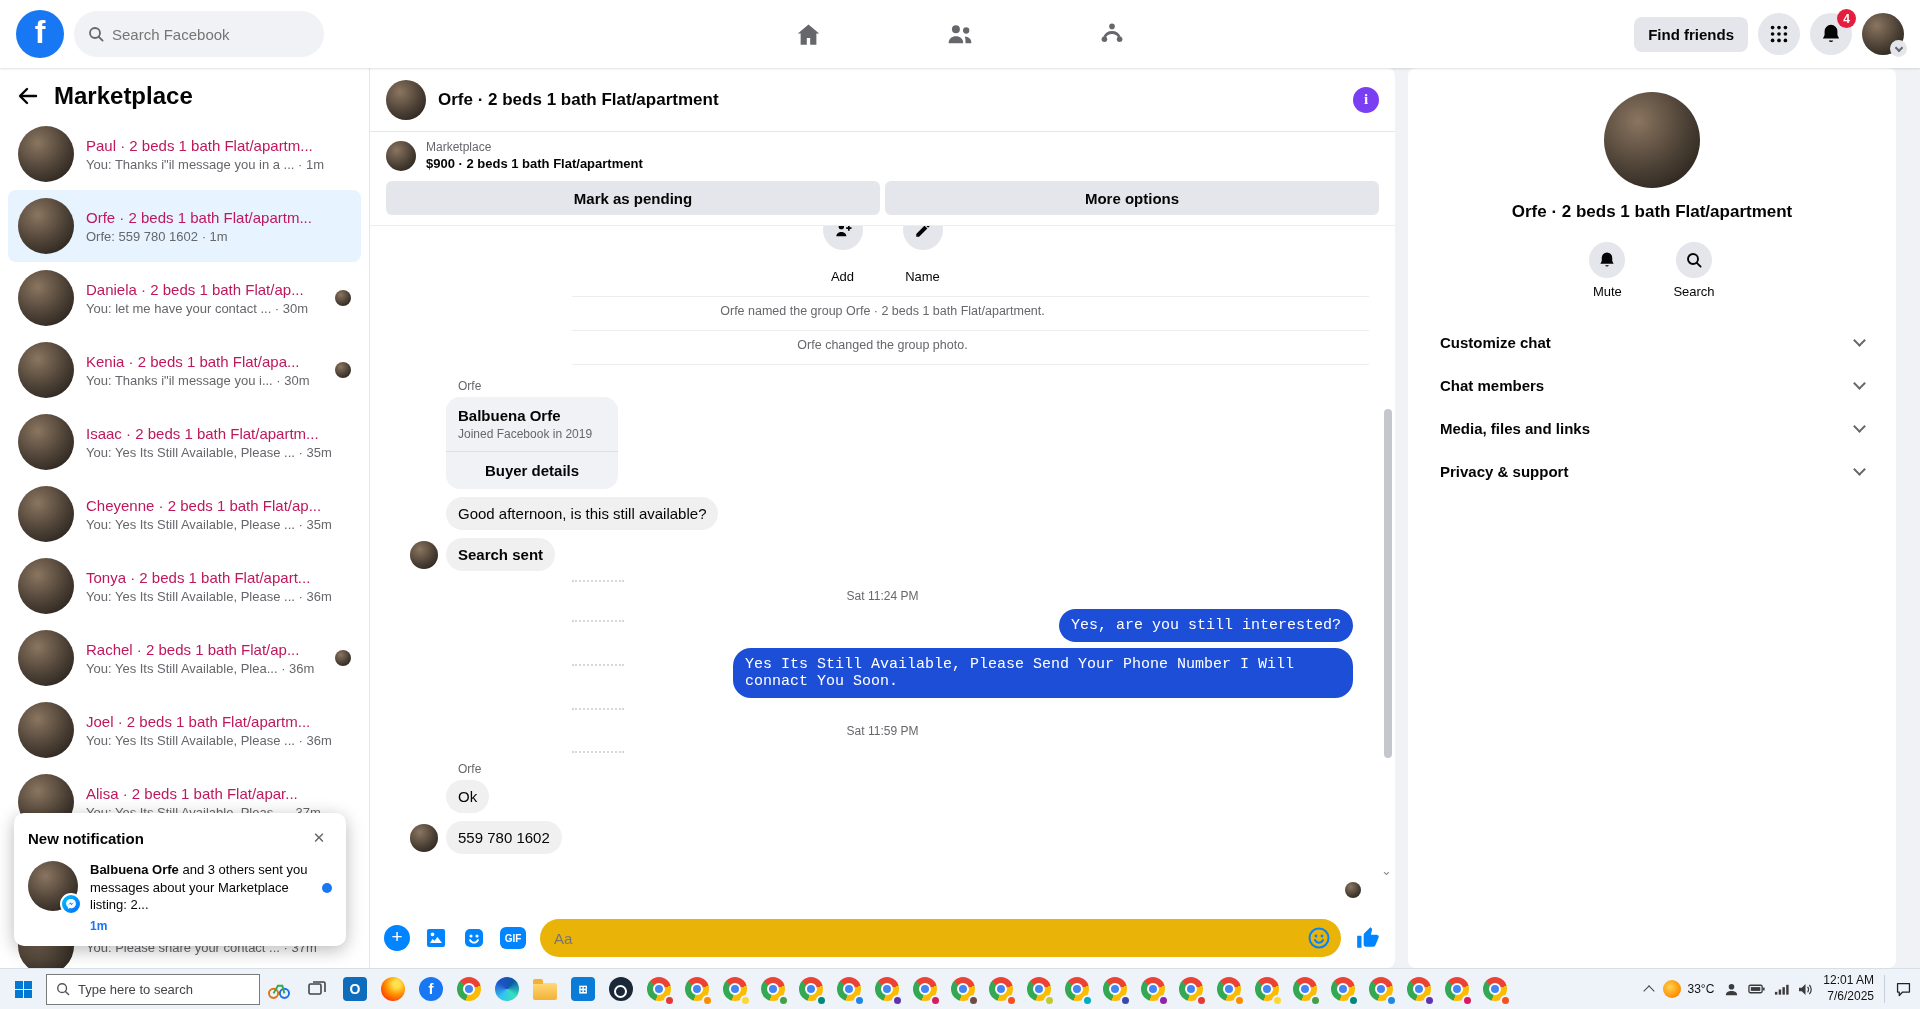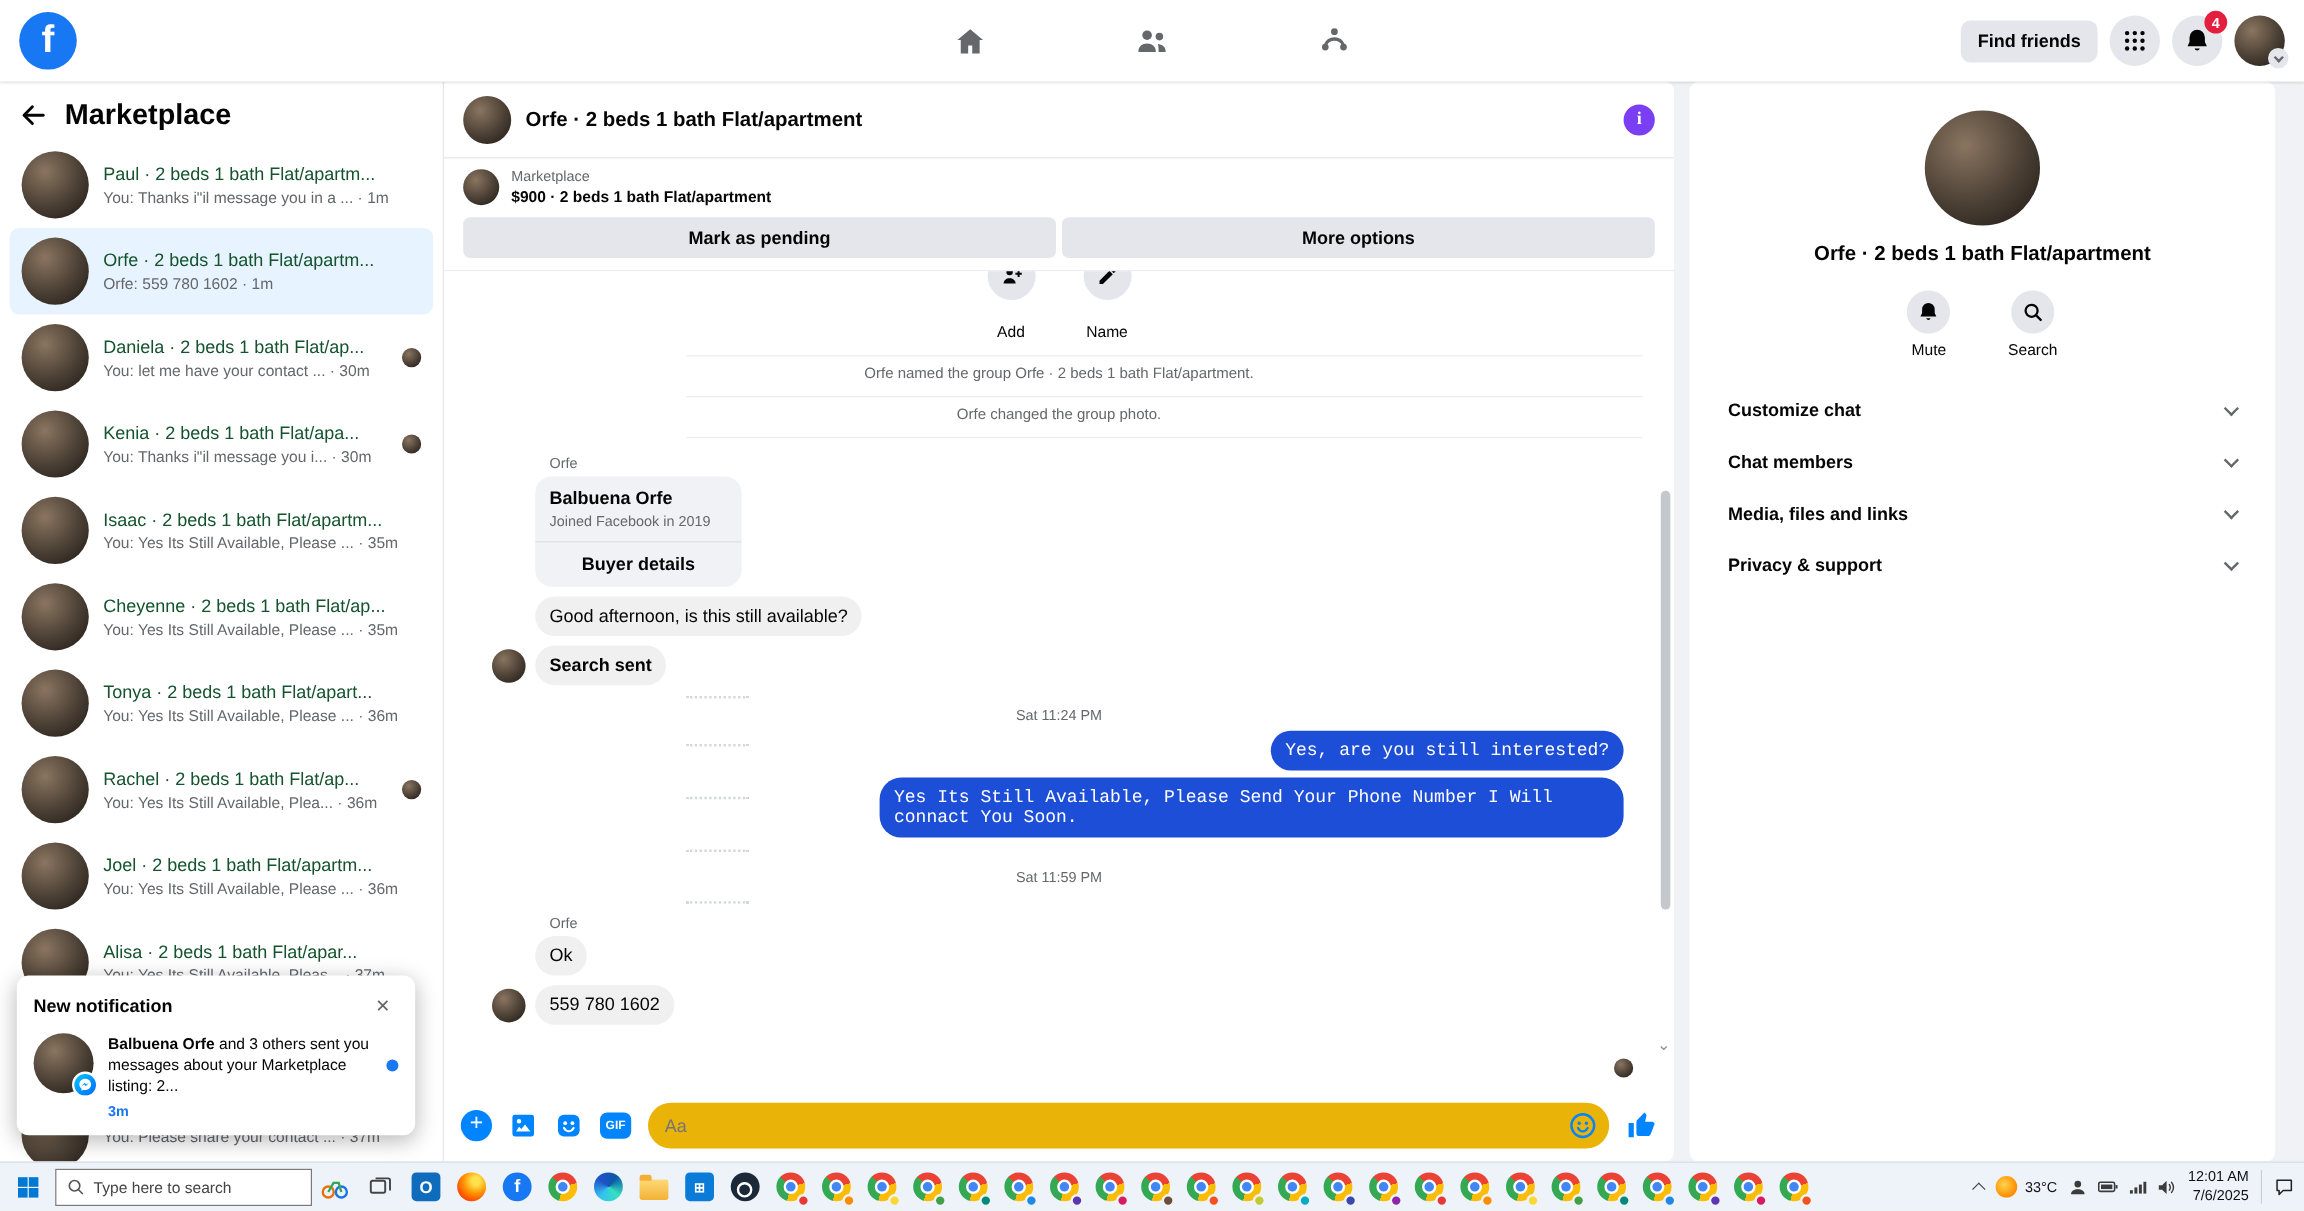--- a/index.html
+++ b/index.html
@@ -23,21 +23,21 @@
   .chev{width:9px;height:9px;border-right:2px solid #65676b;border-bottom:2px solid #65676b;transform:rotate(45deg);margin-top:-4px;}
 
   
   .sidebar{position:absolute;top:68px;left:0;bottom:41px;width:370px;background:#fff;border-right:1px solid #e4e6eb;overflow:hidden;}
   .sidebar-header{display:flex;align-items:center;gap:14px;padding:14px 16px 8px;}
   .sidebar-title{font-size:24px;font-weight:bold;}
   .conv{display:flex;align-items:center;gap:12px;height:72px;padding:8px 10px;margin:0 8px;border-radius:8px;}
   .conv.selected{background:#e7f3ff;}
   .conv-avatar{width:56px;height:56px;flex:none;}
   .conv-body{flex:1;min-width:0;}
-  .conv-name{font-size:15px;color:#14532d;white-space:nowrap;overflow:hidden;text-overflow:ellipsis;}
+  .conv-name{font-size:15px;color:#be185d;white-space:nowrap;overflow:hidden;text-overflow:ellipsis;}
   .conv-preview{font-size:13px;color:#65676b;margin-top:3px;white-space:nowrap;overflow:hidden;text-overflow:ellipsis;}
   .conv-mini{width:16px;height:16px;flex:none;}
 
   
   .chat{position:absolute;top:68px;left:370px;width:1025px;bottom:41px;background:#fff;border-radius:0 8px 8px 0;display:flex;flex-direction:column;overflow:hidden;}
   .chat-header{height:64px;display:flex;align-items:center;gap:12px;padding:0 16px;border-bottom:1px solid #e4e6eb;flex:none;}
   .chat-header-avatar{width:40px;height:40px;}
   .chat-title{font-size:17px;font-weight:bold;flex:1;}
   .info-icon{width:26px;height:26px;border-radius:50%;background:#7a3ff2;color:#fff;font-size:15px;font-weight:bold;font-family:"Liberation Serif",serif;display:flex;align-items:center;justify-content:center;}
   .listing{padding:8px 16px 10px;border-bottom:1px solid #ebedf0;flex:none;}
@@ -133,20 +133,29 @@
   .tb-clock{text-align:right;font-size:12px;color:#111;line-height:1.3;}
   .tb-sep{width:1px;height:28px;background:#c9cfd8;}
 </style>
 </head>
 <body>
 
 <div class="topnav">
   <div class="fb-logo">
       <span>f</span>
     </div>
+  <div class="nav-search">
+    <span>
+      <svg viewBox="0 0 16 16" width="16" height="16">
+          <circle cx="7" cy="7" r="5" fill="none" stroke="#65676b" stroke-width="1.8"></circle>
+          <line x1="10.8" y1="10.8" x2="14.6" y2="14.6" stroke="#65676b" stroke-width="1.8" stroke-linecap="round"></line>
+        </svg>
+    </span>
+    <input type="text" placeholder="Search Facebook" style="">
+  </div>
   <div class="nav-center">
     <div class="nav-tab">
       <svg viewBox="0 0 24 24" width="27" height="27" fill="#65676b">
           <path d="M12 3 2.5 11H5v10h5.5v-6h3v6H19V11h2.5z"></path>
         </svg>
     </div>
     <div class="nav-tab">
       <svg viewBox="0 0 24 24" width="28" height="28" fill="#65676b">
           <circle cx="8.5" cy="8" r="3.4"></circle>
           <path d="M2.3 19.5c0-3.4 2.8-5.5 6.2-5.5s6.2 2.1 6.2 5.5v.5H2.3z"></path>
@@ -479,21 +488,21 @@
   <div class="notif-body">
     <div class="avatar notif-avatar">
       <span class="notif-badge">
         <svg viewBox="0 0 24 24" width="12" height="12" fill="#fff">
             <path d="M12 2C6.5 2 2.2 6 2.2 11.2c0 2.9 1.4 5.4 3.6 7.1V22l3.4-1.9c.9.3 1.8.4 2.8.4 5.5 0 9.8-4 9.8-9.2S17.5 2 12 2zm1 12.4-2.5-2.7-4.9 2.7 5.4-5.7 2.6 2.7 4.8-2.7z"></path>
           </svg>
       </span>
     </div>
     <div class="notif-text">
       <span class="bold">Balbuena Orfe</span><span> and 3 others sent you messages about your Marketplace listing: 2...</span>
-      <div class="notif-time">3m</div>
+      <div class="notif-time">1m</div>
     </div>
     <div class="notif-dot"></div>
   </div>
 </div>
 
 <div class="taskbar">
   <div class="tb-start">
     <div class="win-logo">
         <div></div>
         <div></div>

